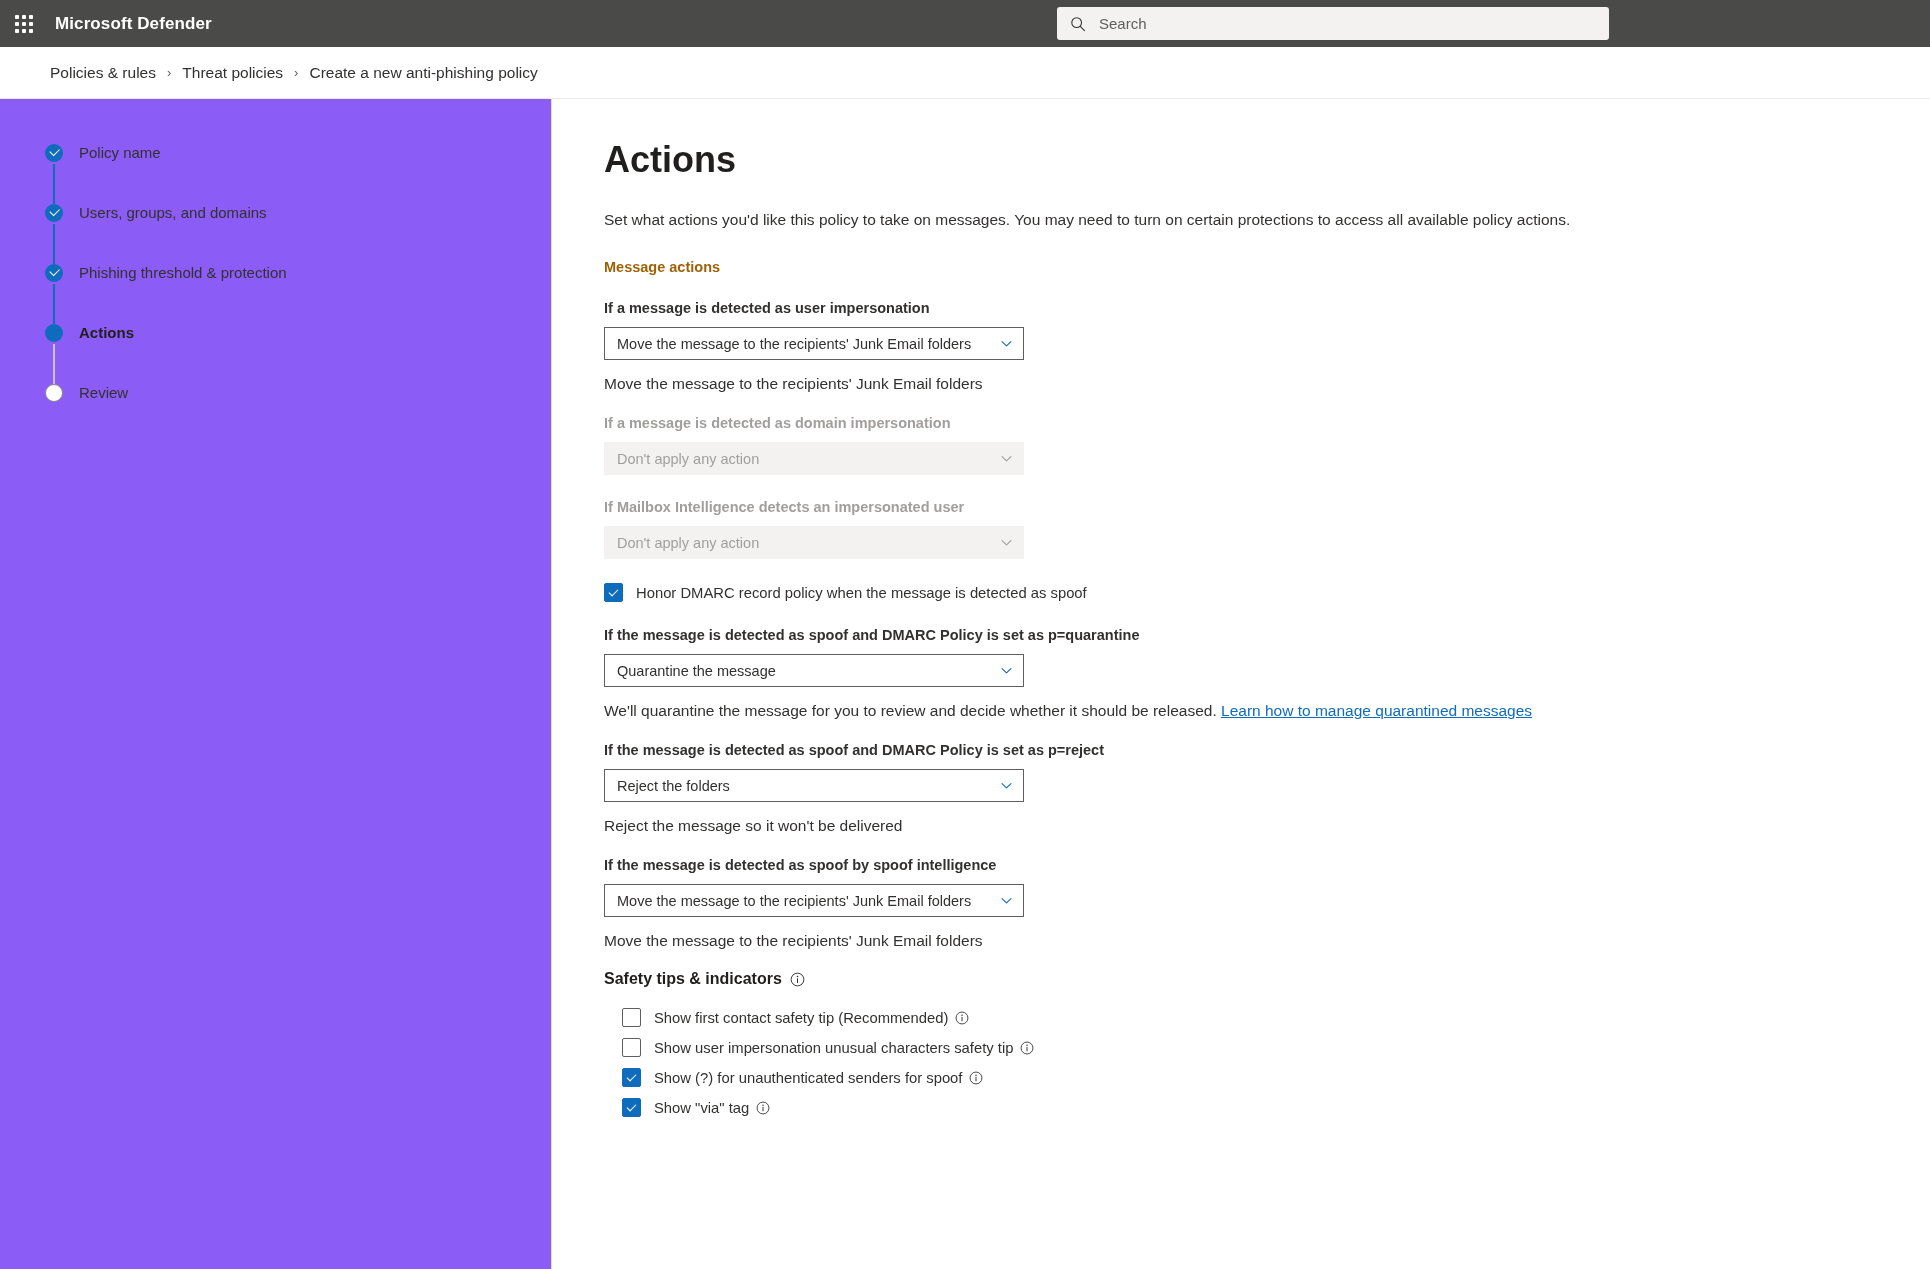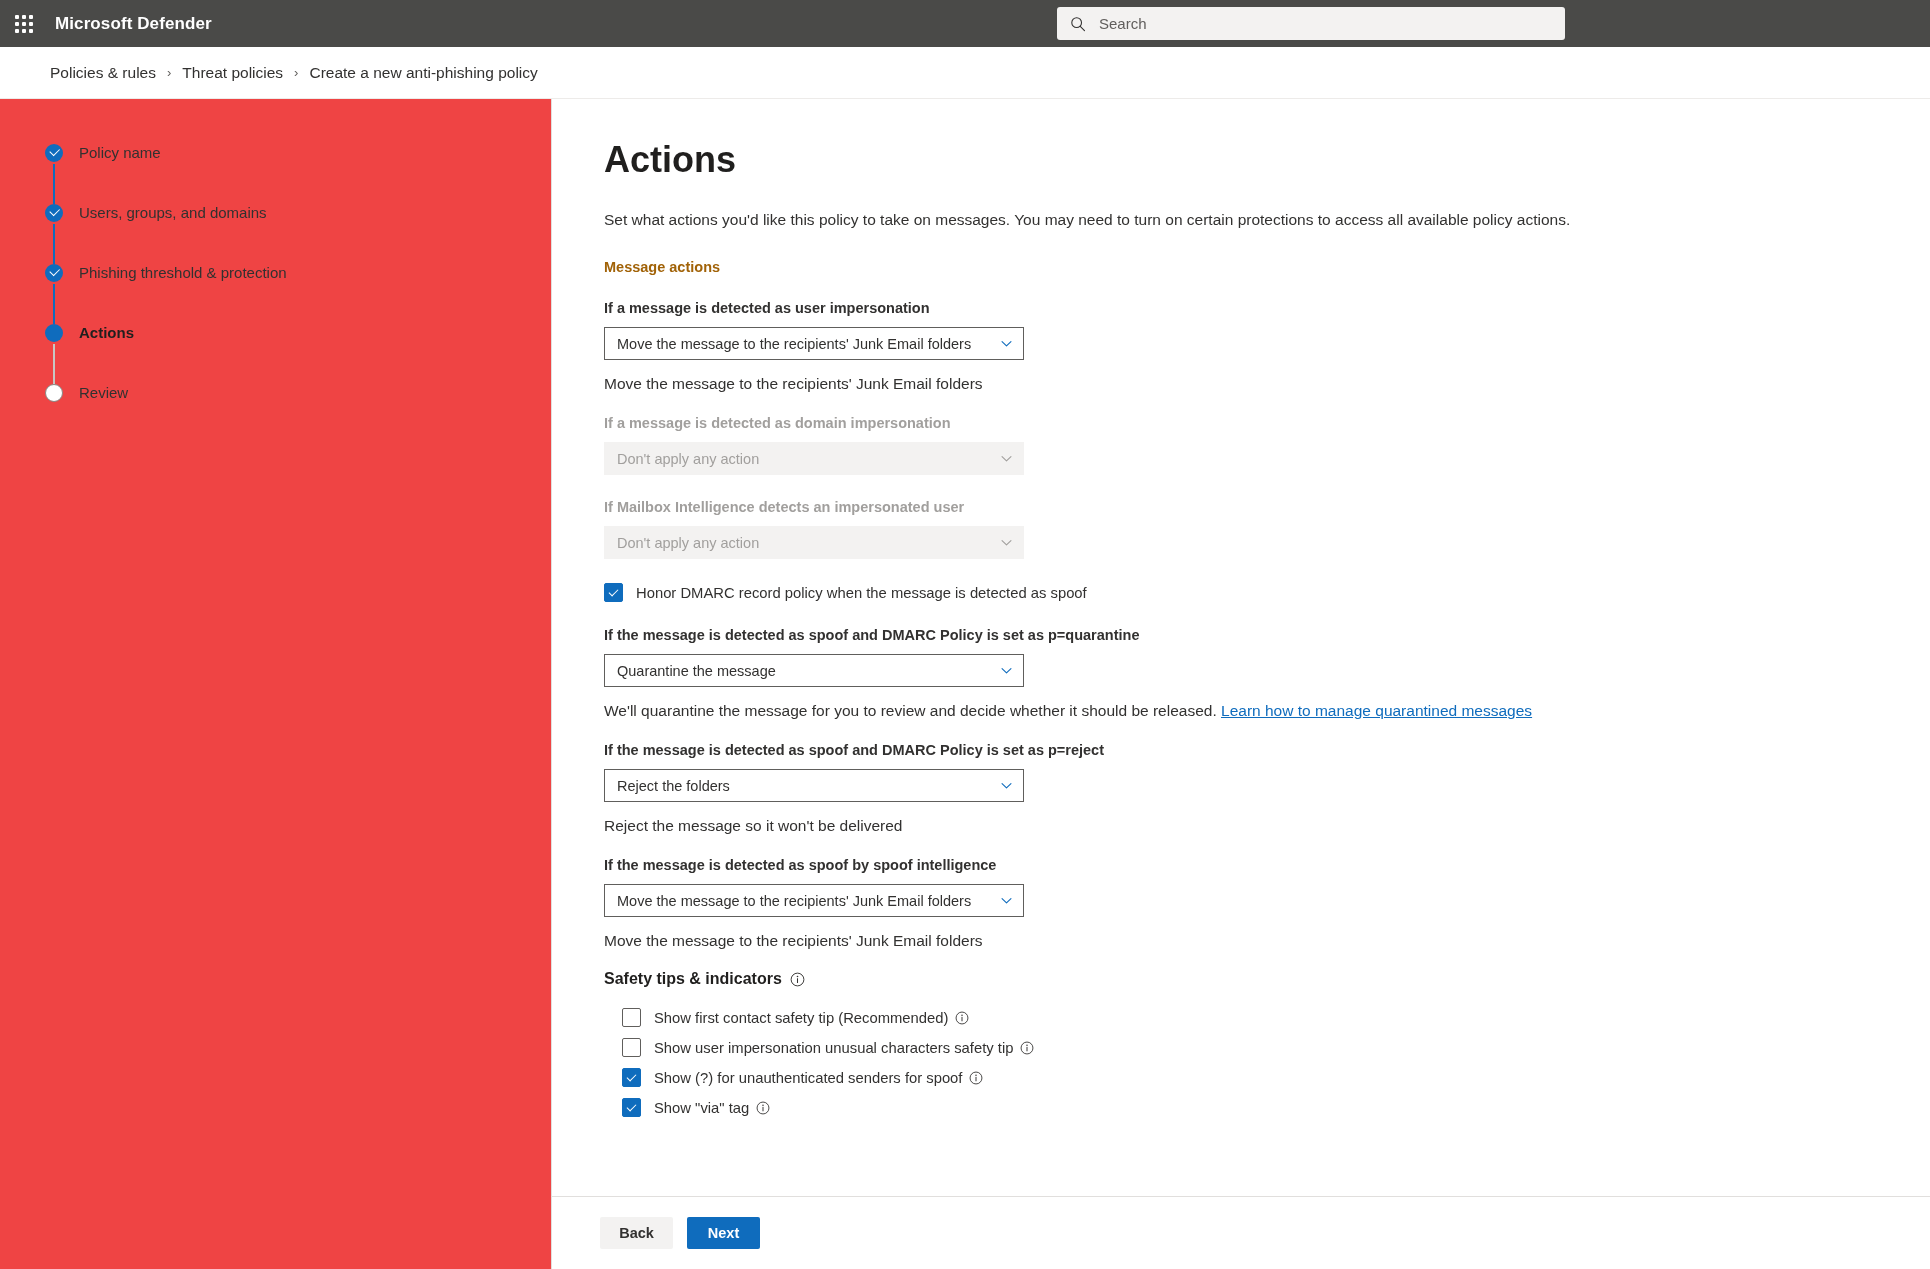--- a/index.html
+++ b/index.html
@@ -35,21 +35,21 @@
     color: #ffffff;
     font-size: 17px;
     font-weight: bold;
     margin-left: 8px;
     letter-spacing: 0.1px;
   }
   .search-wrap {
     position: absolute;
     left: 1057px;
     top: 7px;
-    width: 508px;
+    width: 552px;
     height: 33px;
     background: #f3f2f1;
     border-radius: 3px;
     display: flex;
     align-items: center;
     padding: 0 12px;
   }
   .search-icon { width: 18px; height: 18px; flex: none; margin-right: 10px; }
   .search-input {
     border: none; outline: none; background: transparent;
@@ -91,21 +91,21 @@
     height: calc(1269px - 47px - 52px);
     position: relative;
   }
 
   
   .rail {
     width: 552px;
     flex: none;
     border-right: 1px solid #e1dfdd;
     padding-top: 45px;
-    background: #ef4444;
+    background: #8b5cf6;
     position: relative;
   }
   .steps { position: relative; margin-left: 45px; }
   .step {
     display: flex;
     align-items: flex-start;
     height: 60px;
     position: relative;
     cursor: pointer;
   }
@@ -525,18 +525,14 @@
           <circle cx="8" cy="8" r="6.8" fill="none" stroke="#323130" stroke-width="1"></circle>
           <circle cx="8" cy="4.8" r="0.85" fill="#323130"></circle>
           <rect x="7.45" y="6.7" width="1.1" height="5" fill="#323130"></rect>
         </svg>
       </div>
 
     </div>
 
   </div>
 
-  <div class="footer">
-    <button class="btn btn-secondary">Back</button>
-    <button class="btn btn-primary">Next</button>
-  </div>
 
 </div>
 
 </body></html>

